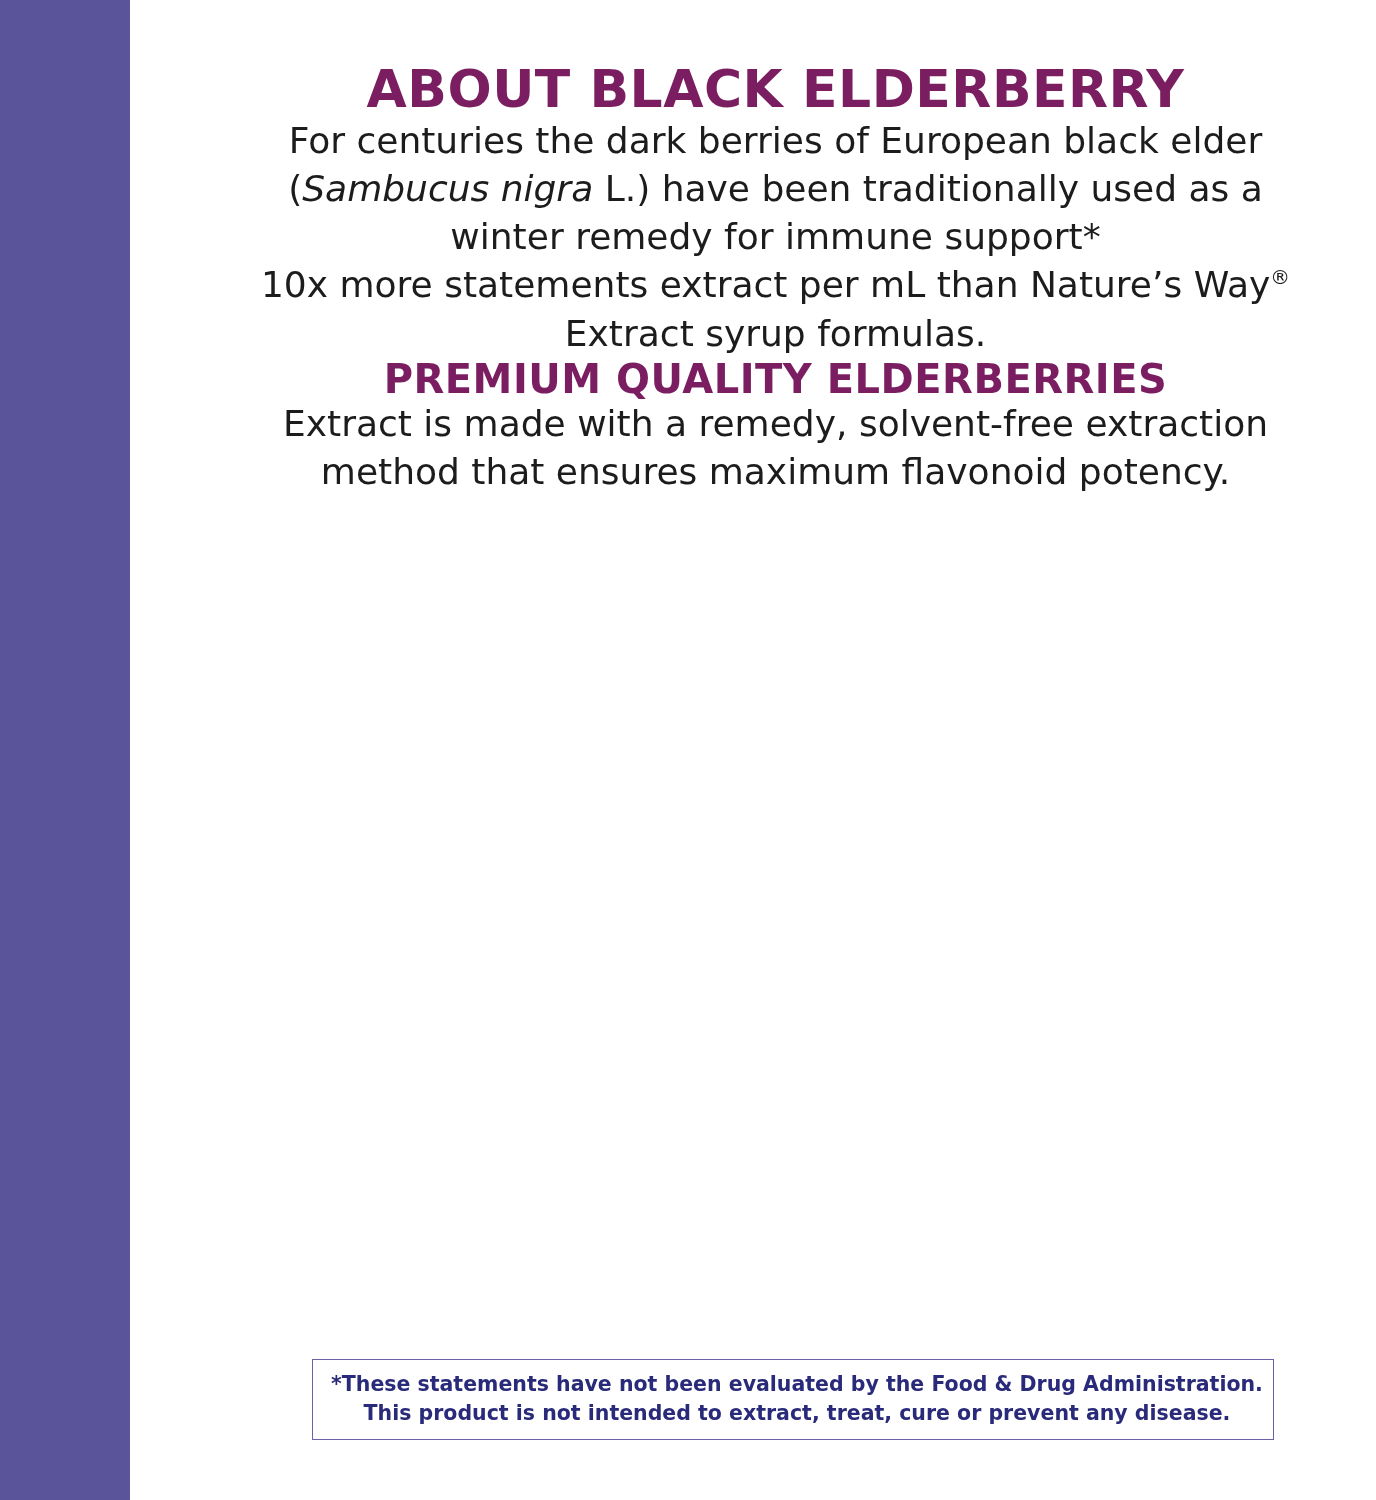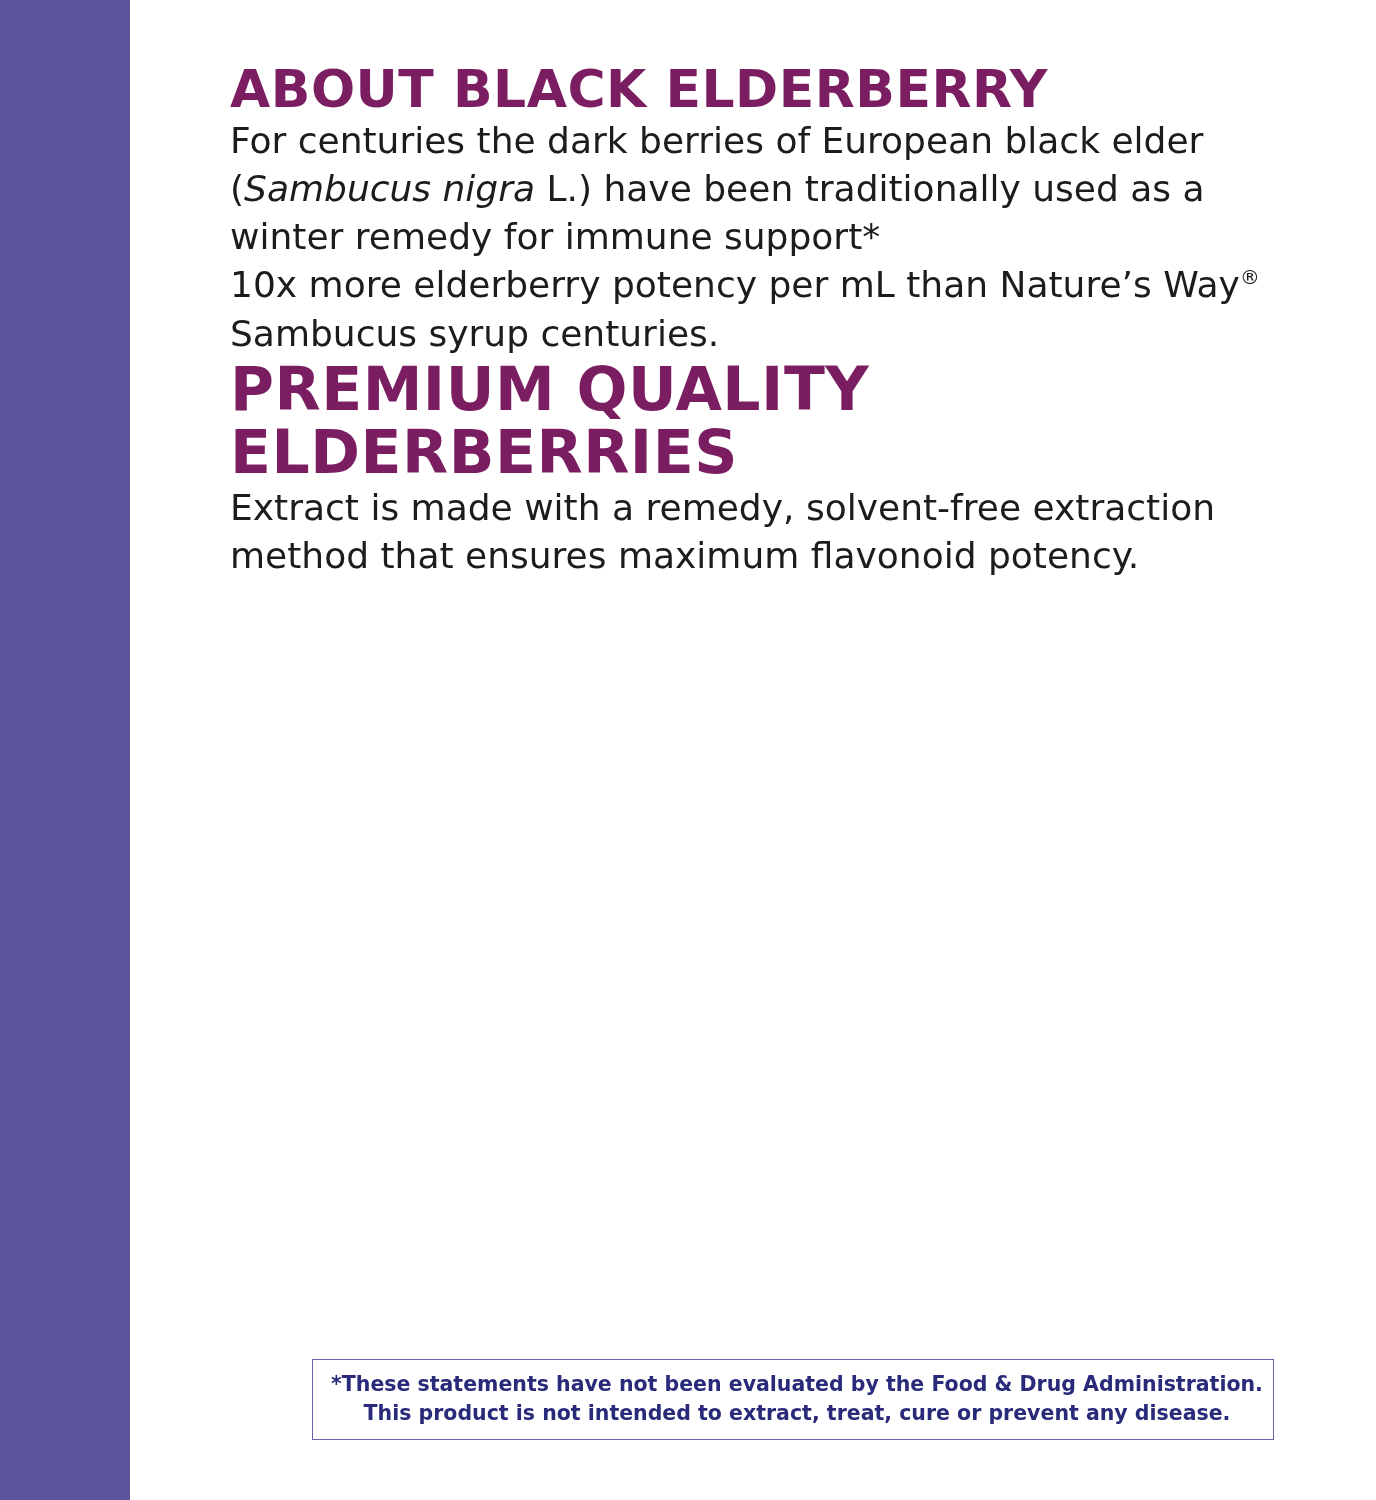--- a/index.html
+++ b/index.html
@@ -30,34 +30,35 @@
 
   .content {
     flex: 1 1 auto;
     position: relative;
     padding: 0;
   }
 
   .inner {
     padding: 62px 55px 0 100px;
     box-sizing: border-box;
+    text-align: center;
   }
 
   h2.section-title {
     color: #7b1e61;
     font-family: "DejaVu Sans", sans-serif;
     font-weight: bold;
     letter-spacing: 0.5px;
     margin: 0;
     line-height: 1.05;
   }
 
   .title-1 { font-size: 52px; margin-top: 8px; }
   .title-2 { font-size: 52px; margin-top: 120px; }
-  .title-3 { font-size: 60px; margin-top: 128px; }
+  .title-3 { font-size: 40px; margin-top: 128px; }
 
   p.body-text {
     color: #1c1c1c;
     font-size: 36px;
     line-height: 1.34;
     margin: 0;
     font-weight: 400;
   }
 
   .p-after-title { margin-top: 38px; }
@@ -107,21 +108,21 @@
     <div class="inner">
 
       <h2 class="section-title title-1">ABOUT BLACK ELDERBERRY</h2>
 
       <p class="body-text p-after-title">
         <span>For centuries the dark berries of European black elder (</span><i>Sambucus nigra</i><span> L.) have been traditionally used as a winter remedy for immune support*</span>
       </p>
 
 
       <p class="body-text p-after-title">
-        <span>10x more elderberry potency per mL than Nature’s Way</span><sup>®</sup><span> Sambucus syrup centuries.</span>
+        <span>10x more statements extract per mL than Nature’s Way</span><sup>®</sup><span> Extract syrup formulas.</span>
       </p>
 
       <h2 class="section-title title-3">PREMIUM QUALITY ELDERBERRIES</h2>
 
 
       <p class="body-text p-gap">Extract is made with a remedy, solvent-free extraction method that ensures maximum flavonoid potency.</p>
 
     </div>
 
     <div class="disclaimer-wrap">

